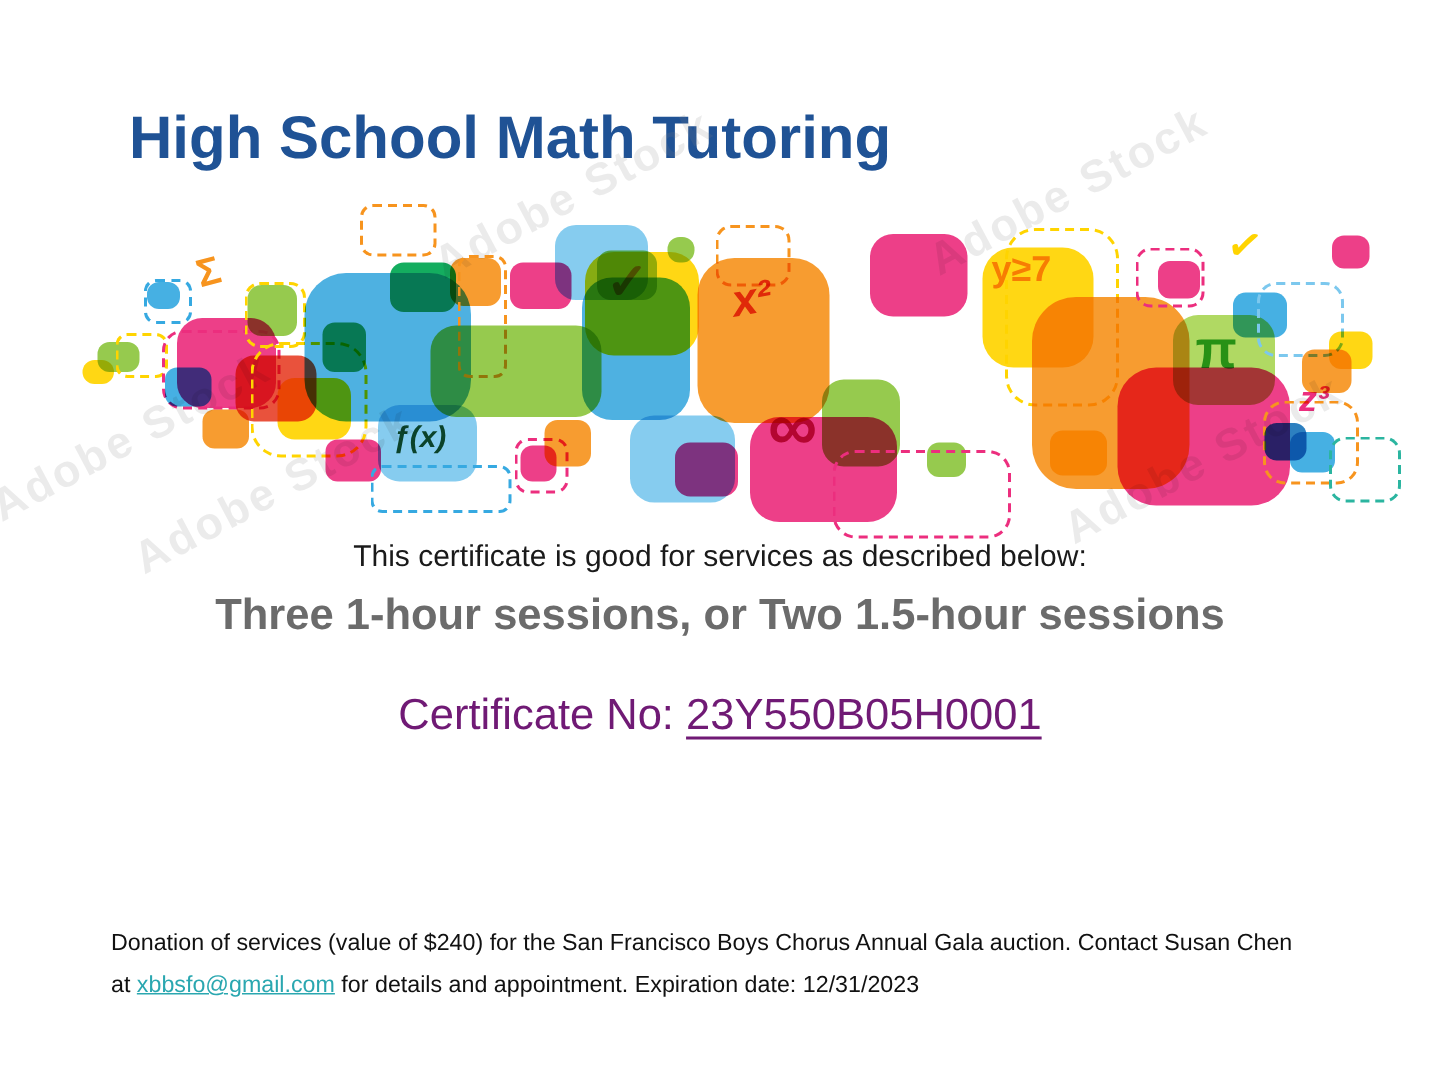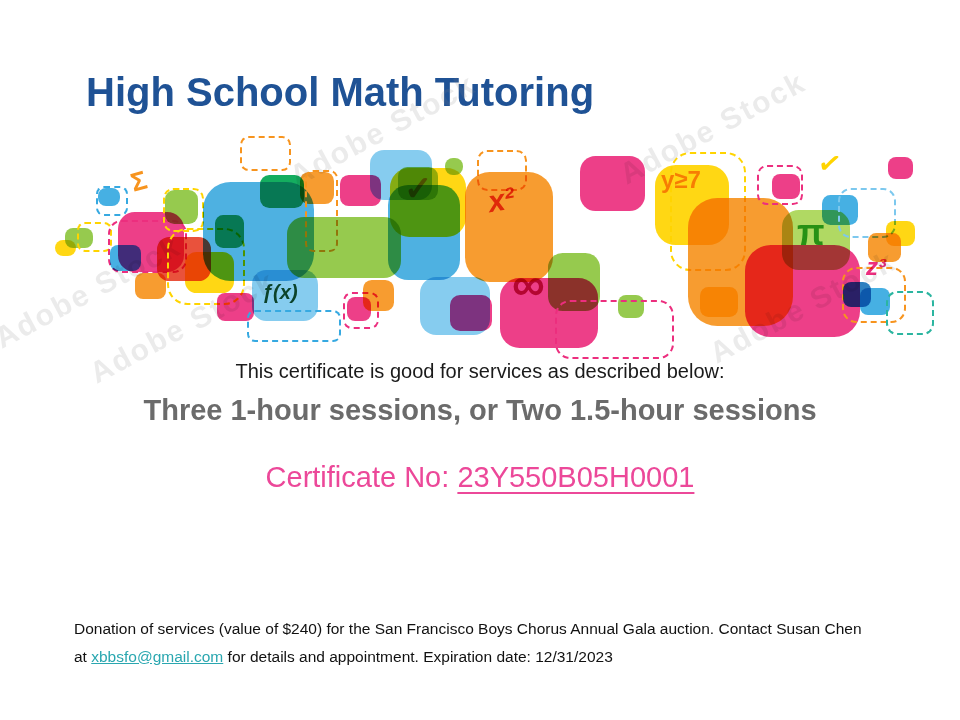--- a/index.html
+++ b/index.html
@@ -27,21 +27,21 @@
     display:inline-block;transform:scaleX(0.78);transform-origin:center;
     font-size:115px;line-height:115px;font-weight:bold;letter-spacing:-8px;color:#ffffff;
     text-shadow:3px 2px 0 #e9e9e9, 5px 4px 0 #d6d6d6, 9px 8px 10px rgba(100,100,100,0.45);
     white-space:nowrap;
   }
 
   
   .center-line{position:absolute;left:0;width:960px;text-align:center;margin:0;}
   .intro{top:360px;font-size:20px;color:#1a1a1a;}
   .sessions{top:394px;font-size:29px;font-weight:bold;color:#6B6B6B;}
-  .certline{top:461px;font-size:29px;color:#ec4899;}
+  .certline{top:461px;font-size:29px;color:#701a75;}
   .cert-number{text-decoration:underline;text-underline-offset:5px;}
   .description{
     position:absolute;left:62px;top:528px;width:855px;margin:0;
     font-size:18.5px;font-style:italic;color:#111;line-height:1.7;
   }
   .footer{
     position:absolute;left:62px;top:603px;width:795px;margin:12px;
     font-size:15.5px;color:#111;line-height:1.8;
   }
   .email-link{text-decoration:underline;cursor:pointer;}

